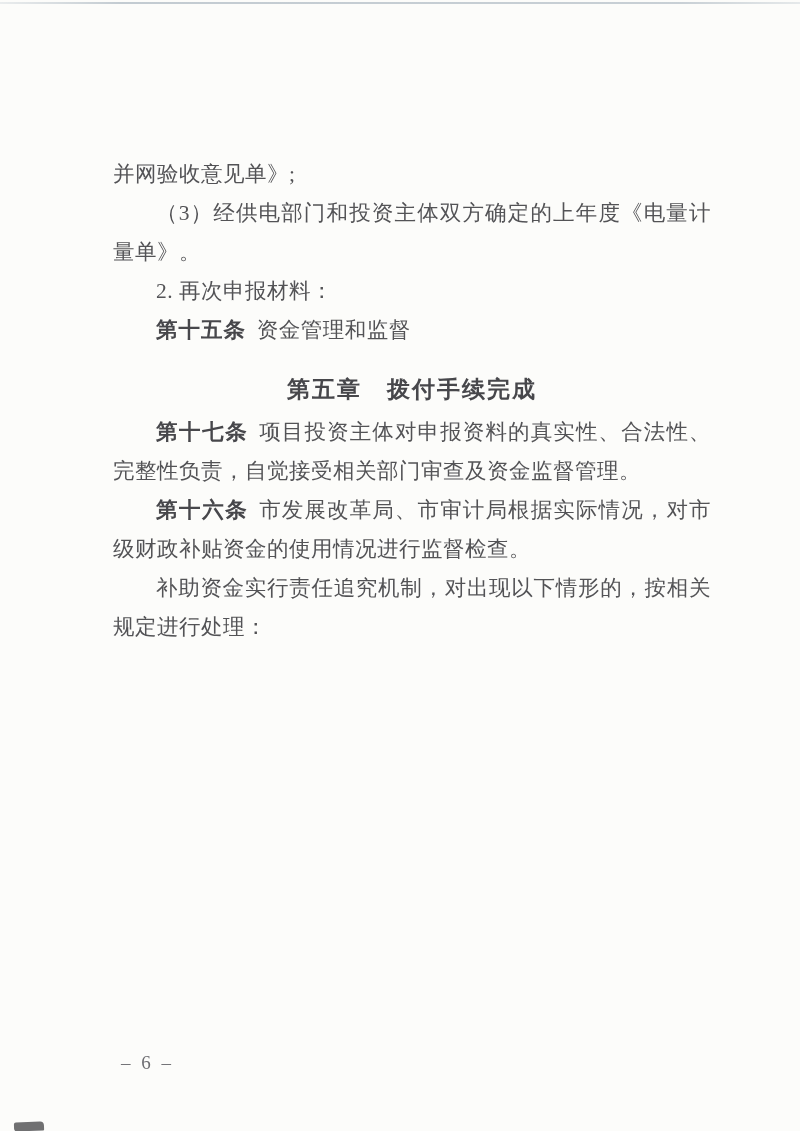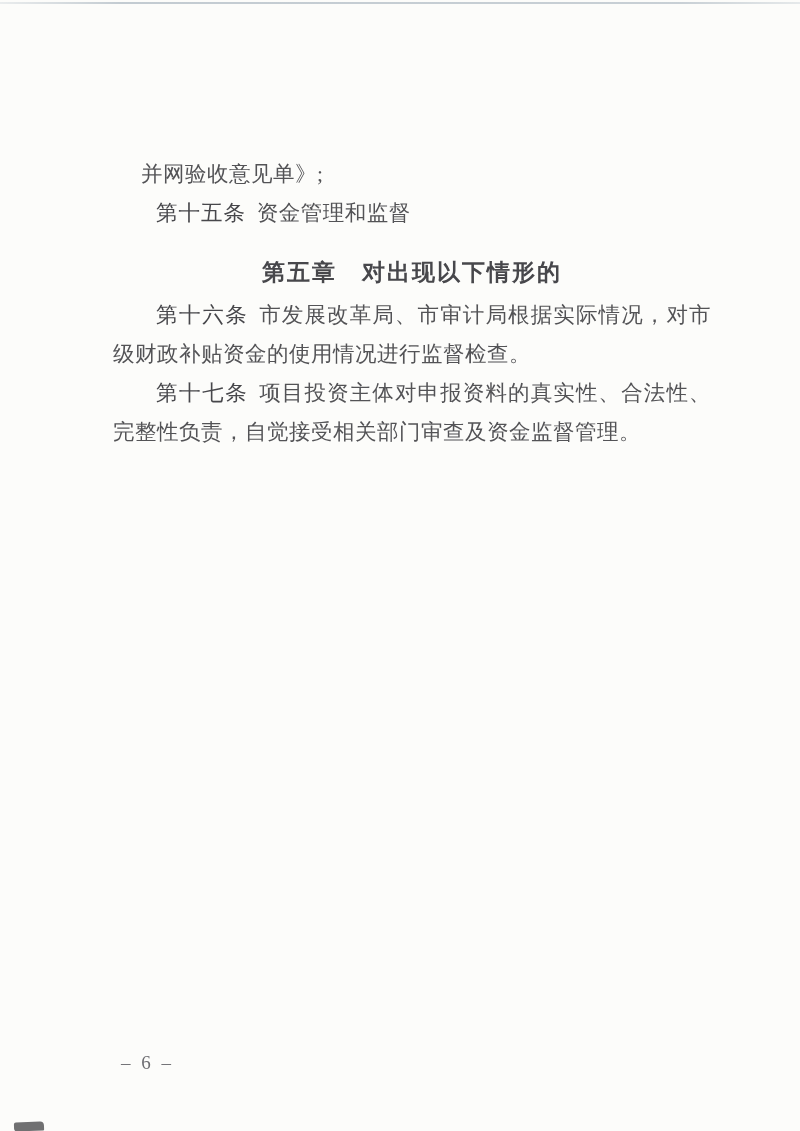--- a/index.html
+++ b/index.html
@@ -33,25 +33,25 @@
     top: 155px;
     width: 598px;
     font-size: 21.5px;
     line-height: 39px;
     letter-spacing: 0.5px;
     text-align: justify;
     text-align-last: left;
   }
 
   .content p { text-indent: 2em; }
-  .content p.continuation { text-indent: 0; margin-left: 28px; }
+  .content p.continuation { text-indent: 0; }
 
   .article-label {
     font-family: "Liberation Sans", sans-serif;
-    font-weight: 400;
+    font-weight: 700;
     color: #47474b;
     margin-right: 0.5em;
     letter-spacing: 1px;
   }
 
   .chapter-heading {
     font-family: "Liberation Sans", sans-serif;
     font-weight: 700;
     font-size: 23px;
     color: #47474b;
@@ -89,39 +89,42 @@
 <body>
 
 <div class="page">
 
   <div class="scan-topline"></div>
 
   <div class="content">
 
     <p class="continuation">并网验收意见单》;</p>
 
+    <p>（3）经供电部门和投资主体双方确定的上年度《电量计量单》。</p>
 
+    <p>2. 再次申报材料：</p>
 
 
 
     <p>
       <span class="article-label">第十五条</span><span>资金管理和监督</span>
     </p>
 
 
-    <p class="chapter-heading">第五章　对出现以下情形的</p>
+    <p class="chapter-heading">第五章　拨付手续完成</p>
+
+    <p>
+      <span class="article-label">第十七条</span><span>项目投资主体对申报资料的真实性、合法性、完整性负责，自觉接受相关部门审查及资金监督管理。</span>
+    </p>
 
     <p>
       <span class="article-label">第十六条</span><span>市发展改革局、市审计局根据实际情况，对市级财政补贴资金的使用情况进行监督检查。</span>
     </p>
 
-    <p>
-      <span class="article-label">第十七条</span><span>项目投资主体对申报资料的真实性、合法性、完整性负责，自觉接受相关部门审查及资金监督管理。</span>
-    </p>
-
+    <p>补助资金实行责任追究机制，对出现以下情形的，按相关规定进行处理：</p>
 
   </div>
 
   <div class="page-footer">– 6 –</div>
 
   <div class="scan-smudge"></div>
 
 </div>
 
 </body></html>

